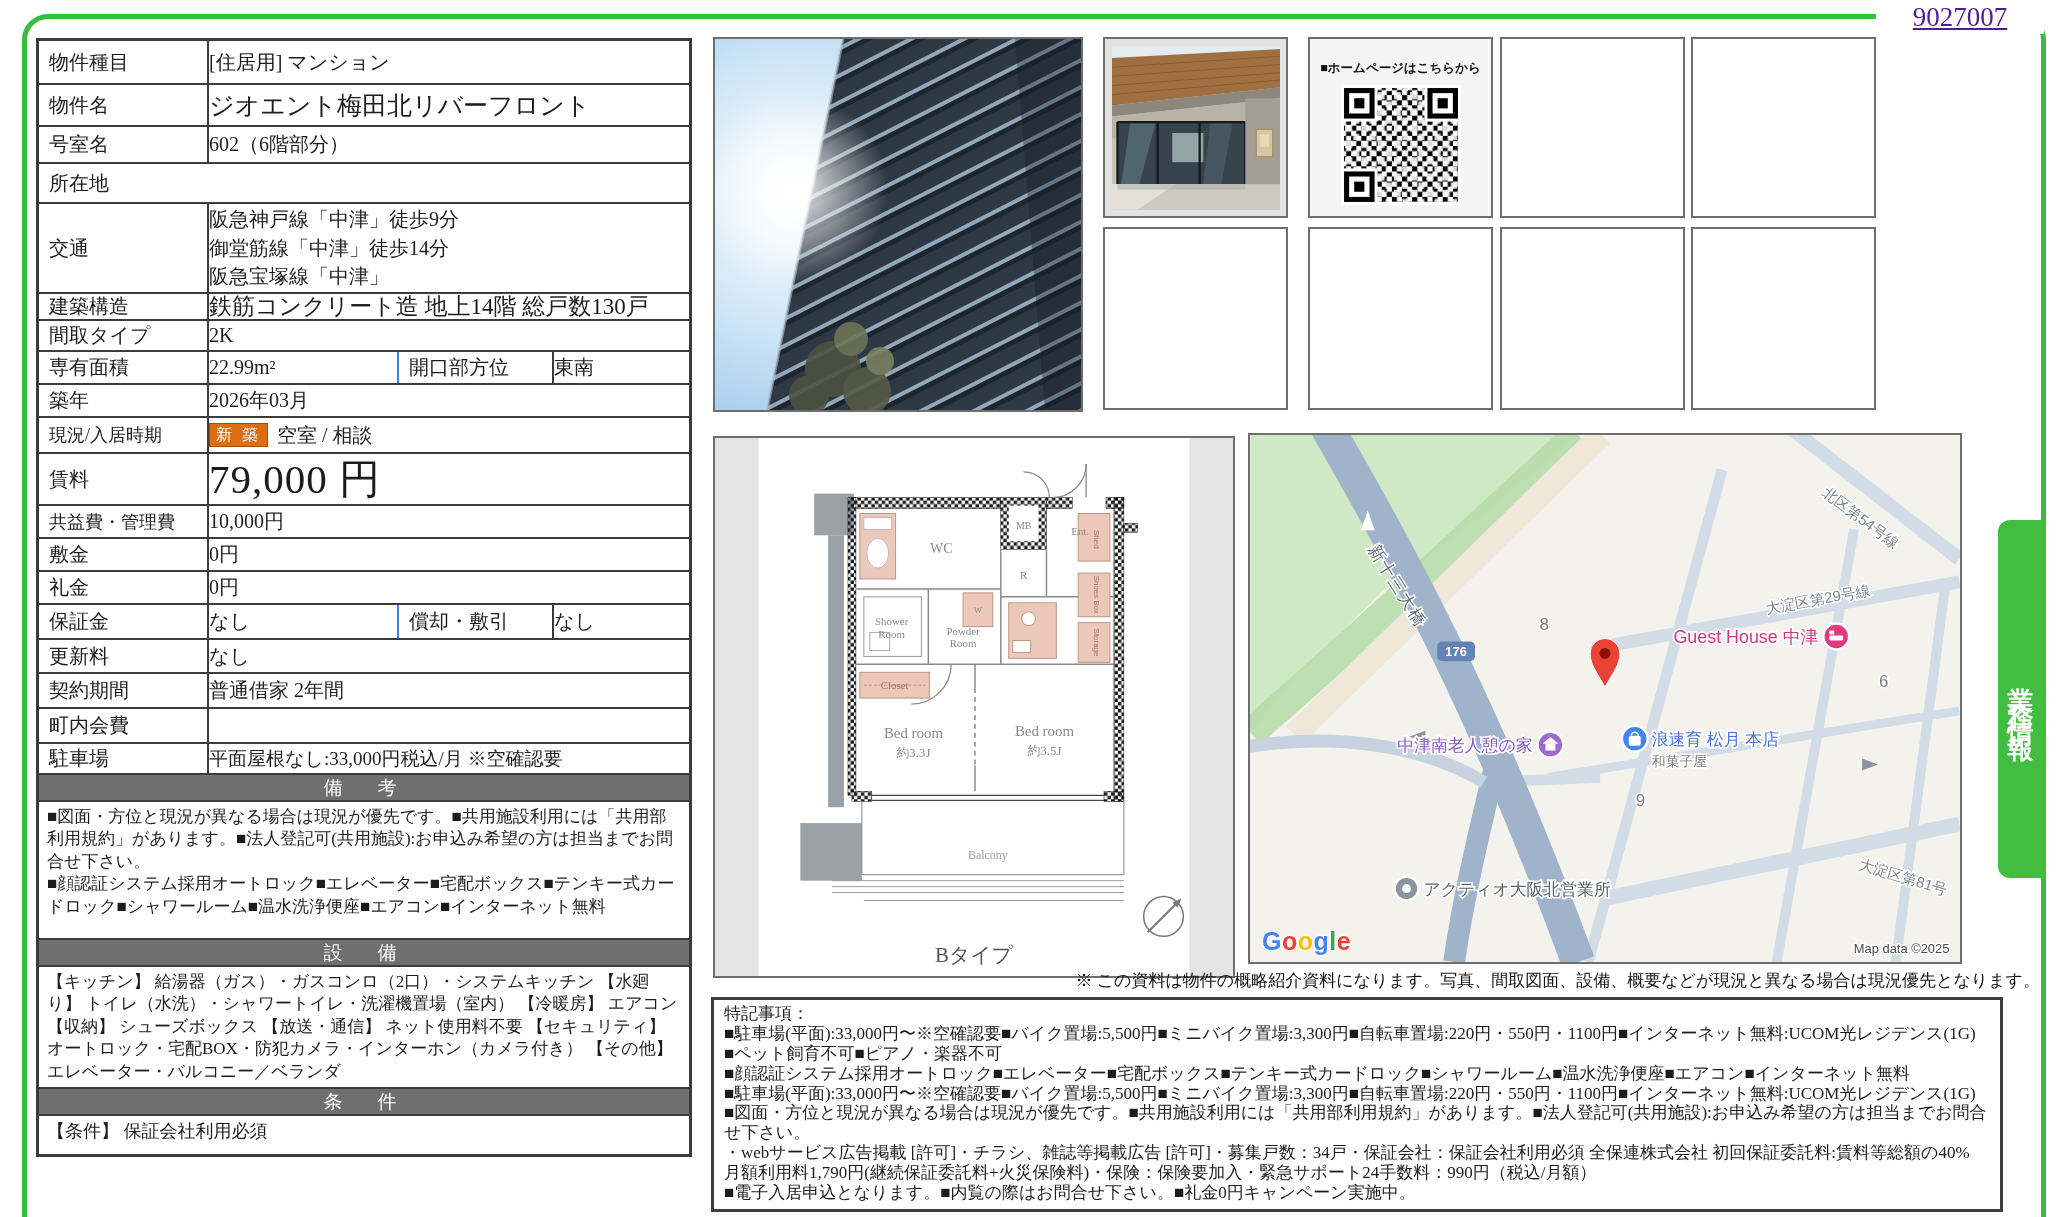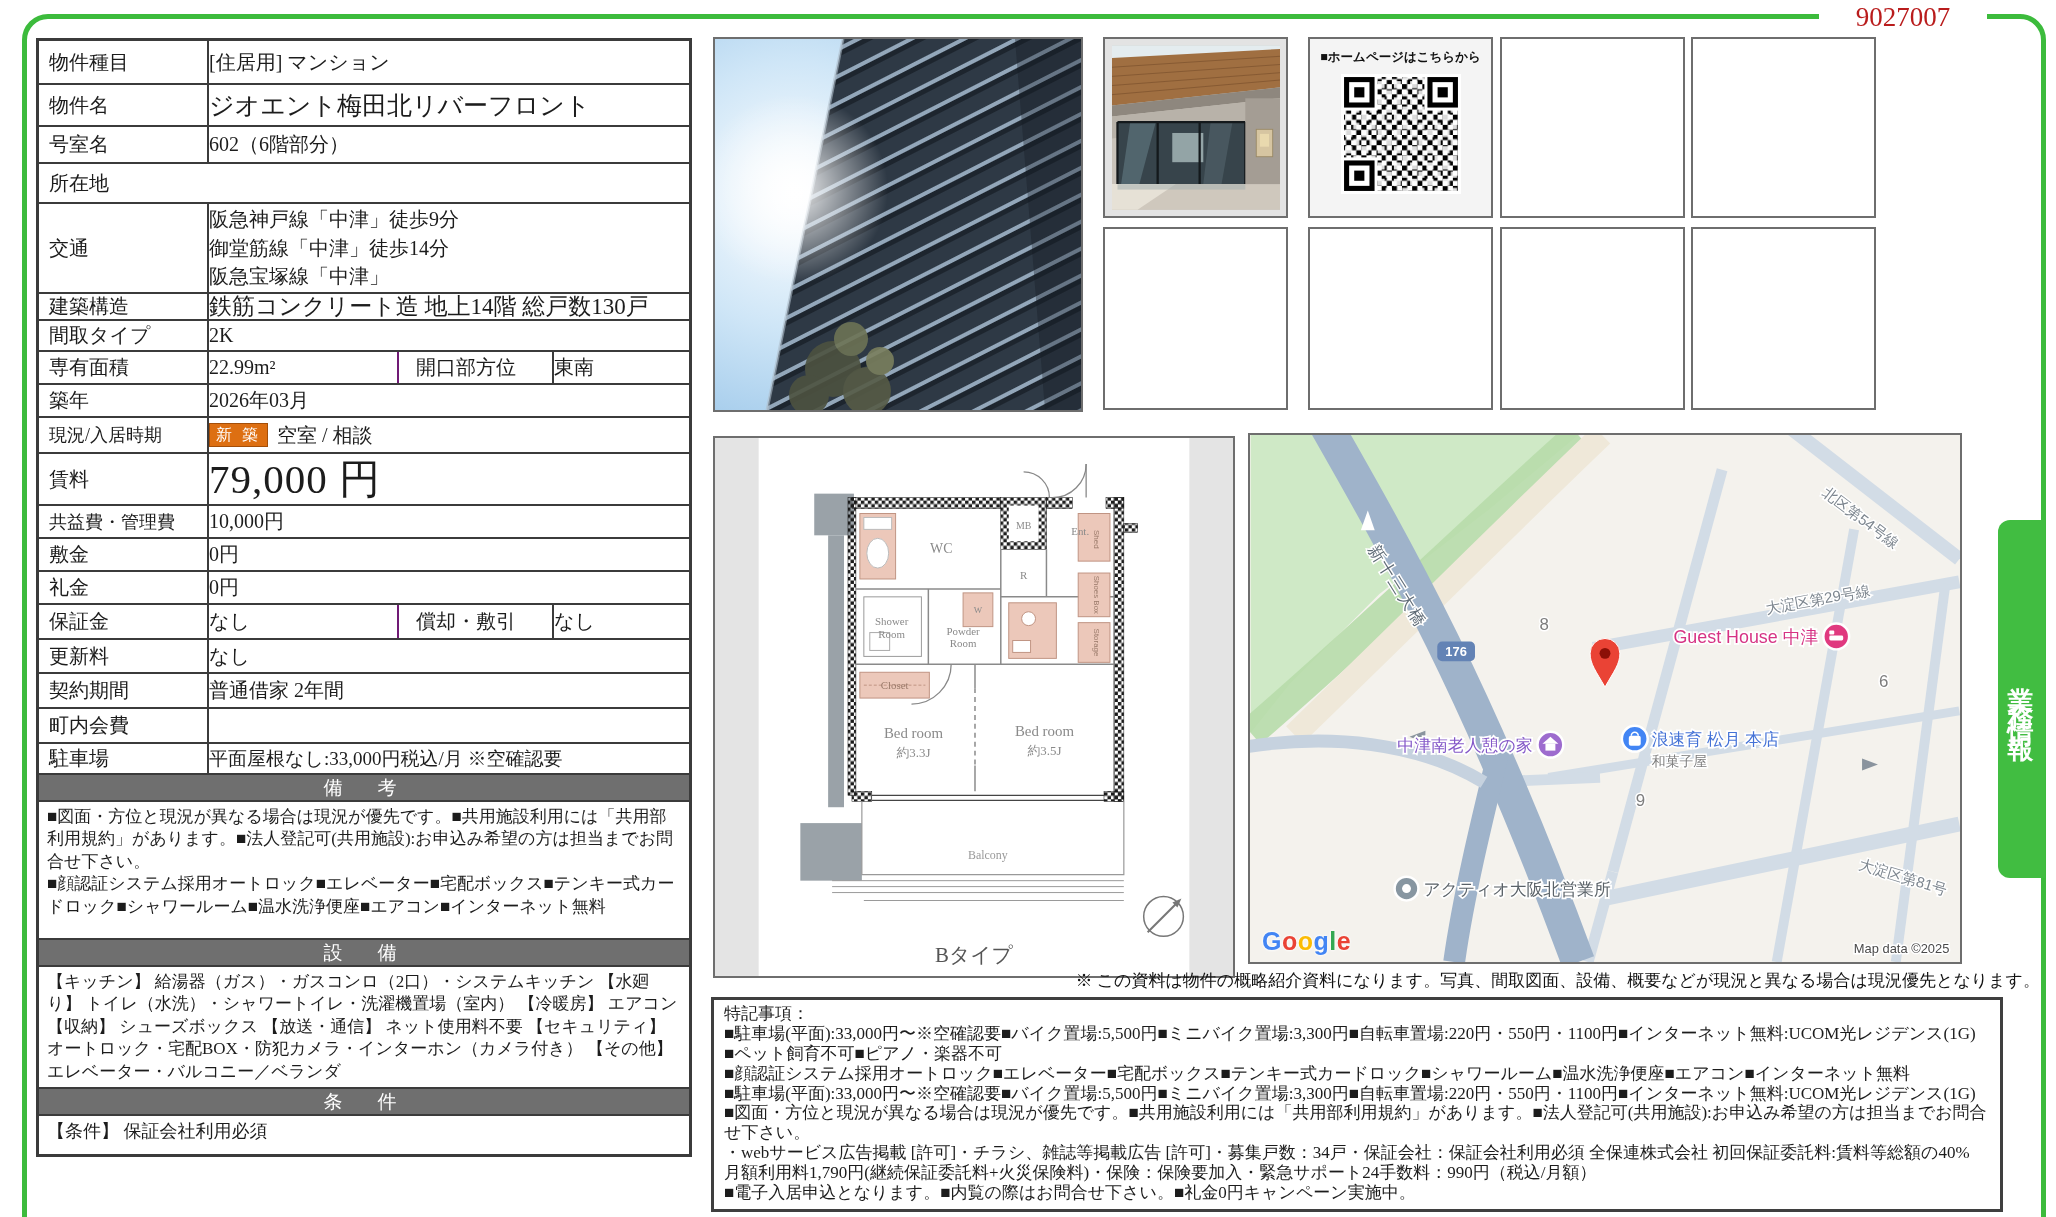--- a/index.html
+++ b/index.html
@@ -2,55 +2,55 @@
 <html><head>
 <meta charset="utf-8">
 <style>
   html,body{margin:0;padding:0;background:#fff;}
   .page{position:relative;width:2056px;height:1217px;background:#fff;overflow:hidden;
         font-family:"Liberation Serif","DejaVu Serif",serif;color:#1c1c1c;}
 
   
   .green-border{position:absolute;left:22px;top:14px;width:2014px;height:1400px;
       border:5px solid #3cbb3c;border-radius:26px;z-index:1;}
-  .doc-number{position:absolute;left:1819px;top:0;width:168px;height:34px;background:#fff;z-index:2;
-      display:flex;align-items:center;justify-content:center;font-size:27px;color:#b91c1c;}
+  .doc-number{position:absolute;left:1876px;top:0;width:168px;height:34px;background:#fff;z-index:2;
+      display:flex;align-items:center;justify-content:center;font-size:27px;color:#4c1d95;text-decoration:underline;}
   .biz-tab{position:absolute;left:1998px;top:520px;width:47px;height:358px;background:#41bd41;
       border-radius:12px 0 0 12px;z-index:3;display:flex;align-items:center;justify-content:center;}
   .biz-tab-text{writing-mode:vertical-rl;color:#fff;font-family:"Liberation Sans","DejaVu Sans",sans-serif;
       font-weight:bold;font-size:26px;letter-spacing:16px;}
 
   
   .info-table{position:absolute;left:36px;top:38px;width:650px;border:3px solid #3b3b3b;z-index:2;background:#fff;}
   .trow{display:flex;border-bottom:2px solid #3b3b3b;box-sizing:border-box;align-items:stretch;}
   .tlabel{flex:0 0 168px;width:168px;padding-left:10px;box-sizing:border-box;font-size:20px;
       display:flex;align-items:center;}
   .tlabel.small{font-size:18px;}
   .tval{flex:1;border-left:2px solid #3b3b3b;padding-left:0;box-sizing:border-box;
       display:flex;align-items:center;font-size:20px;}
   .tval.col{flex-direction:column;align-items:flex-start;justify-content:center;line-height:1.42;}
   .tval2{flex:0 0 190px;width:190px;}
-  .tlabel2{flex:0 0 155px;width:155px;border-left:2px solid #701a75;padding-left:17px;box-sizing:border-box;
+  .tlabel2{flex:0 0 155px;width:155px;border-left:2px solid #3b82f6;padding-left:10px;box-sizing:border-box;
       display:flex;align-items:center;font-size:20px;}
   .postal{font-size:14px;line-height:1.1;}
   .addr{font-size:20px;line-height:1.15;}
   .name-val{font-size:25px;}
   .rent-val{font-size:41px;letter-spacing:1px;}
   .badge-new{display:inline-block;background:#dd6f12;border:1px solid #a44e08;color:#fff;
       font-size:16px;padding:1px 6px;margin-right:9px;letter-spacing:3px;line-height:1.2;}
   .sec-head{height:27px;background:#6f6f6f;color:#fff;display:flex;align-items:center;justify-content:center;
       font-size:19px;letter-spacing:8px;border-bottom:2px solid #3b3b3b;box-sizing:border-box;}
   .sec-body{padding:4px 8px;font-size:17px;line-height:1.32;border-bottom:2px solid #3b3b3b;box-sizing:border-box;}
   .sec-body.last{border-bottom:none;font-size:18px;}
 
   
   .photo-frame{position:absolute;border:2px solid #6e6e6e;background:#fff;box-sizing:border-box;z-index:2;}
   .photo-main{left:713px;top:37px;width:370px;height:375px;}
   .cell{width:185px;height:181px;}
-  .r1{top:37px;} .r2{top:227px;height:183px;}
+  .r1{top:37px;justify-content:center;} .r2{top:227px;height:183px;}
   .c1{left:1103px;} .c2{left:1308px;} .c3{left:1500px;} .c4{left:1691px;}
   .qr-cell{display:flex;flex-direction:column;align-items:center;background:#f4f4f4;}
   .qr-label{margin-top:10px;font-family:"Liberation Sans","DejaVu Sans",sans-serif;
       font-weight:bold;font-size:12.5px;color:#111;}
   .entrance-cell{background:#e3e3e3;display:flex;align-items:center;justify-content:center;}
 
   
   .floorplan-frame{position:absolute;left:713px;top:436px;width:522px;height:542px;
       border:2px solid #6e6e6e;box-sizing:border-box;background:#fff;z-index:2;}
   .map-frame{position:absolute;left:1248px;top:433px;width:714px;height:531px;

